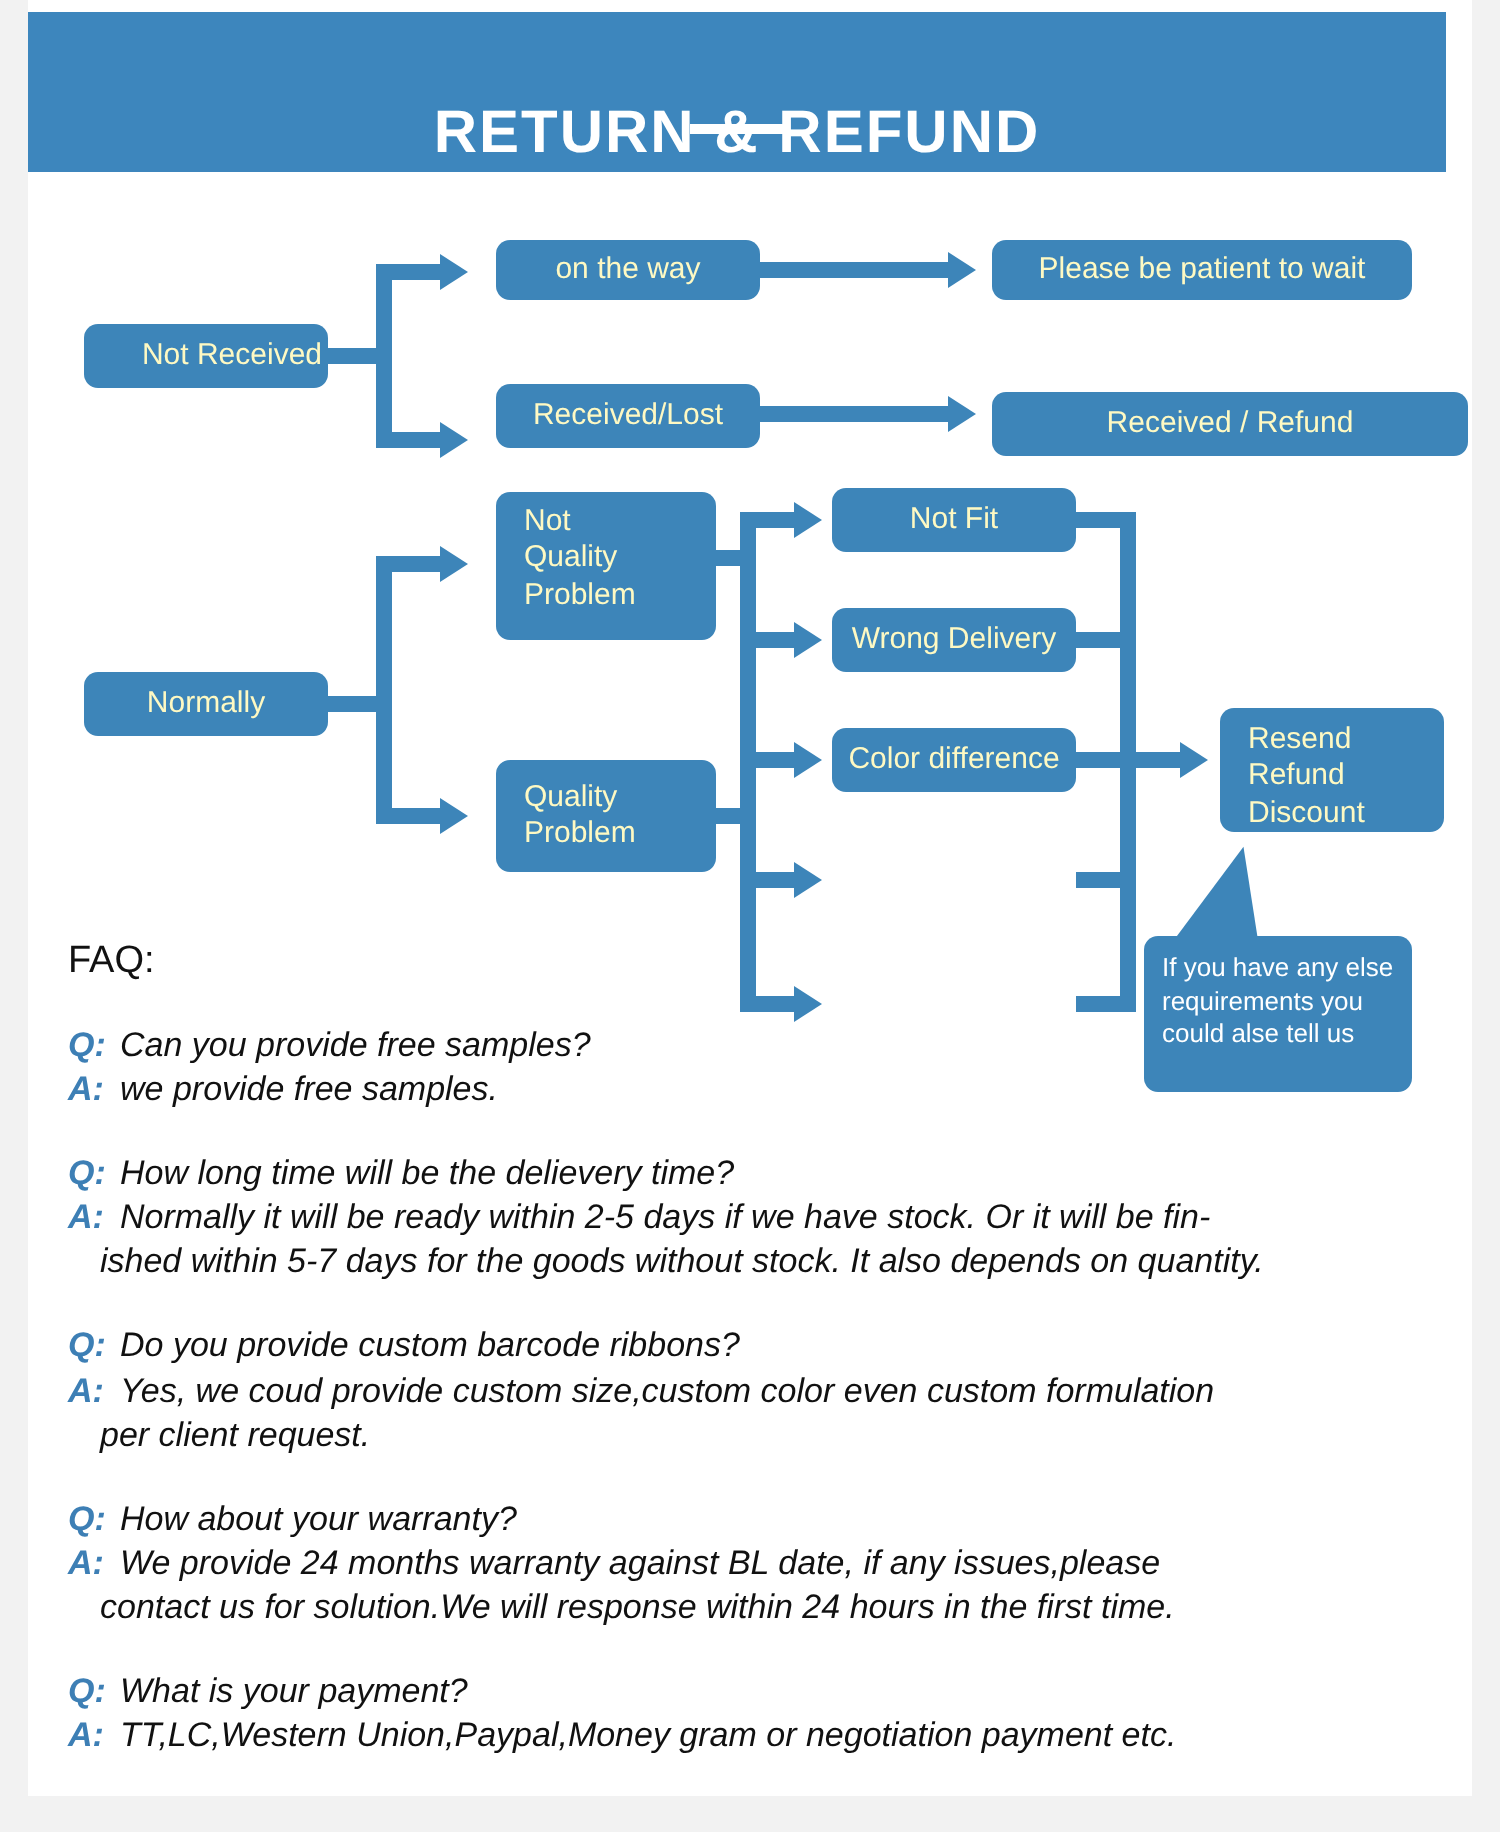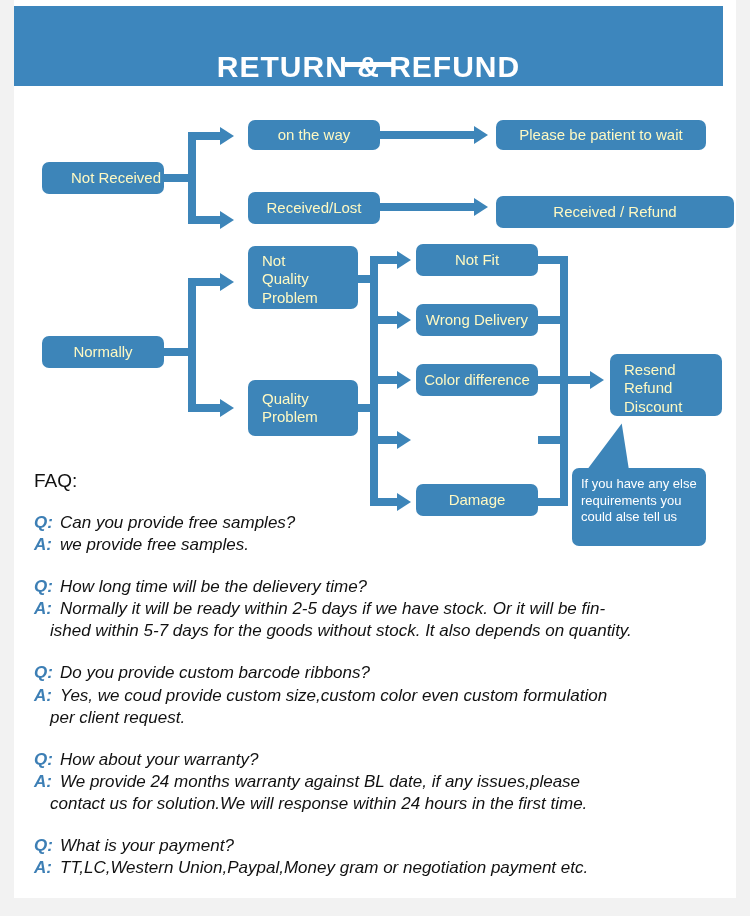--- a/index.html
+++ b/index.html
@@ -145,21 +145,21 @@
     <div class="arrowhead" style="left:460px;top:112px;"></div>
     <div class="node" style="left:482px;top:110px;width:238px;height:32px;">Received / Refund</div>
 
     <div class="node" style="left:28px;top:250px;width:122px;height:32px;">Normally</div>
 
     <div class="bar" style="left:150px;top:262px;width:26px;height:8px;"></div>
     <div class="bar" style="left:174px;top:192px;width:8px;height:134px;"></div>
 
     <div class="bar" style="left:174px;top:192px;width:38px;height:8px;"></div>
     <div class="arrowhead" style="left:206px;top:187px;"></div>
-    <div class="node multi left-text" style="left:234px;top:160px;width:110px;height:63px;font-size:15px;">
+    <div class="node multi left-text" style="left:234px;top:160px;width:110px;height:74px;font-size:15px;">
       <span>Not</span>
       <span>Quality</span>
       <span>Problem</span>
     </div>
 
     <div class="bar" style="left:174px;top:318px;width:38px;height:8px;"></div>
     <div class="arrowhead" style="left:206px;top:313px;"></div>
     <div class="node multi left-text" style="left:234px;top:294px;width:110px;height:56px;padding-top:10px;">
       <span>Quality</span>
       <span>Problem</span>
@@ -179,21 +179,20 @@
 
     <div class="bar" style="left:356px;top:290px;width:32px;height:8px;"></div>
     <div class="arrowhead" style="left:383px;top:285px;"></div>
     <div class="node" style="left:402px;top:278px;width:122px;height:32px;">Color difference</div>
 
     <div class="bar" style="left:356px;top:350px;width:32px;height:8px;"></div>
     <div class="arrowhead" style="left:383px;top:345px;"></div>
 
     <div class="bar" style="left:356px;top:412px;width:32px;height:8px;"></div>
     <div class="arrowhead" style="left:383px;top:407px;"></div>
-    <div class="node" style="left:402px;top:398px;width:122px;height:32px;">Damage</div>
 
     <div class="bar" style="left:524px;top:170px;width:30px;height:8px;"></div>
     <div class="bar" style="left:524px;top:230px;width:30px;height:8px;"></div>
     <div class="bar" style="left:524px;top:290px;width:30px;height:8px;"></div>
     <div class="bar" style="left:524px;top:350px;width:30px;height:8px;"></div>
     <div class="bar" style="left:524px;top:412px;width:30px;height:8px;"></div>
     <div class="bar" style="left:546px;top:170px;width:8px;height:250px;"></div>
 
     <div class="bar" style="left:546px;top:290px;width:34px;height:8px;"></div>
     <div class="arrowhead" style="left:576px;top:285px;"></div>

